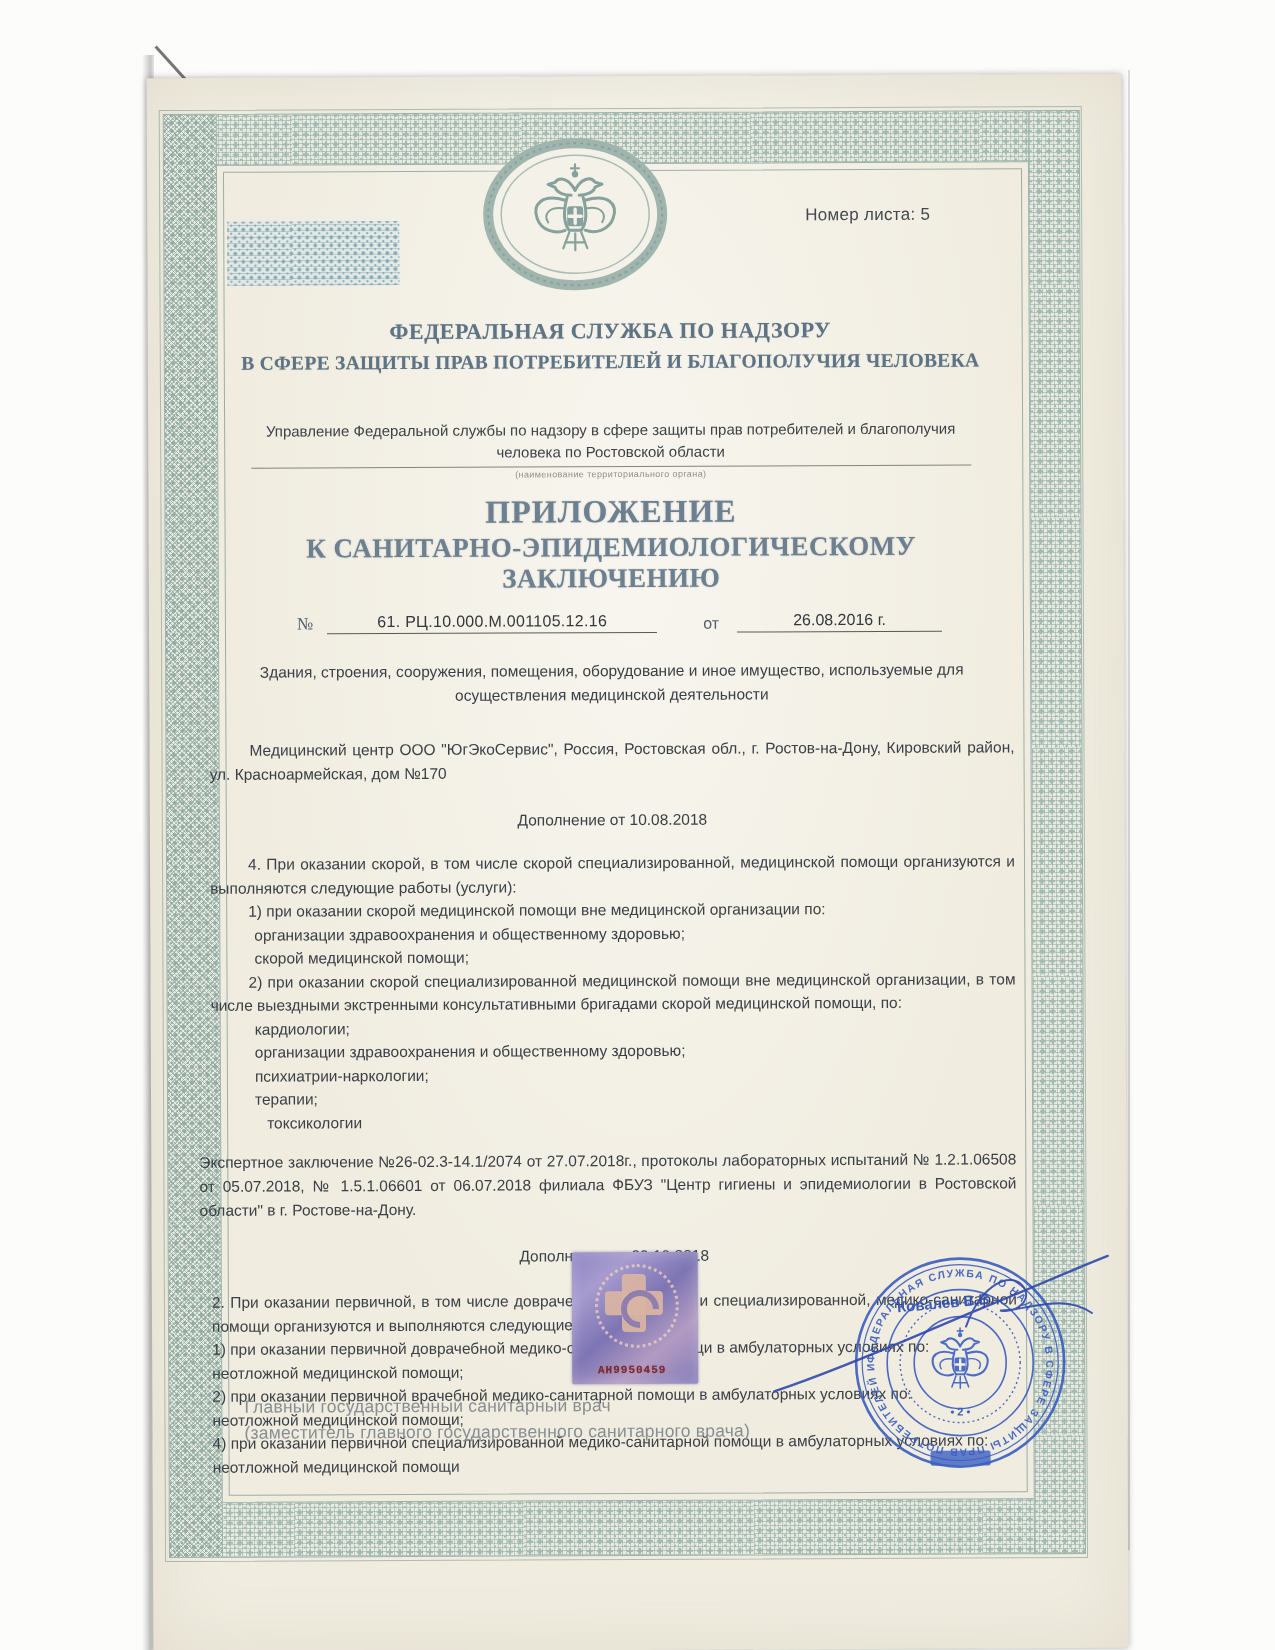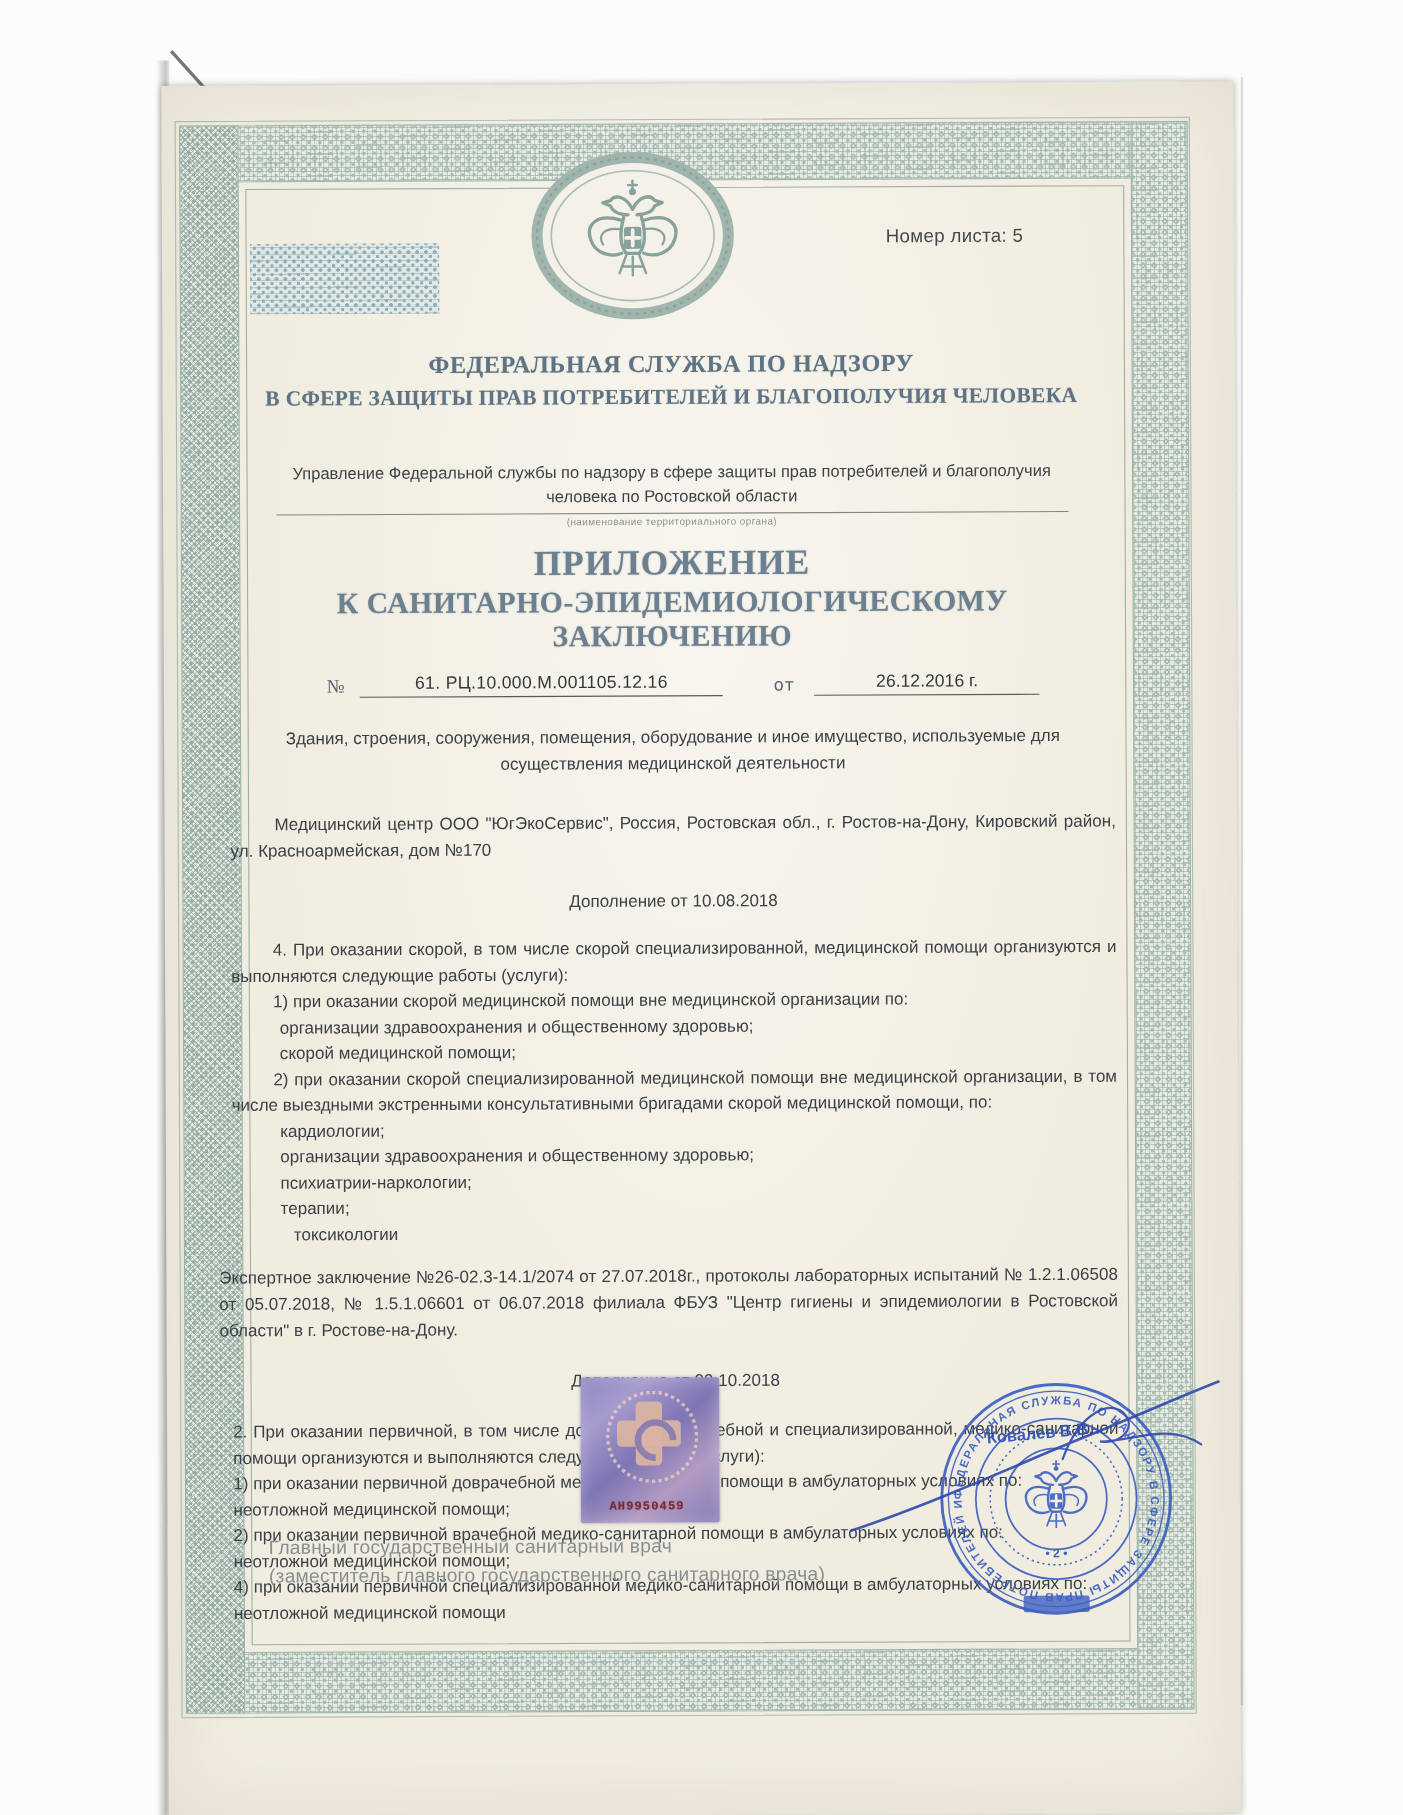--- a/index.html
+++ b/index.html
@@ -74,38 +74,38 @@
   .dept{margin:46px auto 0;width:720px;text-align:center;font-size:15px;line-height:22px;
     color:#3d4247;border-bottom:1px solid #85857d;padding-bottom:3px;}
   .dept-caption{margin-top:2px;text-align:center;font-size:9px;color:#8f9087;letter-spacing:.4px;}
   .title1{margin-top:14px;text-align:center;font-family:"Liberation Serif",serif;
     font-weight:bold;font-size:32px;color:#6d8090;letter-spacing:1px;text-shadow:0 0 1.5px rgba(109,128,144,.55);}
   .title2{margin-top:2px;text-align:center;font-family:"Liberation Serif",serif;
     font-weight:bold;font-size:27px;color:#6d8090;letter-spacing:.5px;text-shadow:0 0 1.5px rgba(109,128,144,.55);}
   .num-row{margin-top:18px;display:flex;align-items:flex-end;font-size:16px;color:#34383d;}
   .num-label{font-family:"Liberation Serif",serif;font-size:17px;color:#55606a;margin-left:88px;}
   .num-value{width:330px;text-align:center;border-bottom:1.5px solid #5a5a55;padding-bottom:2px;margin-left:14px;letter-spacing:.3px;}
-  .ot-label{margin-left:46px;font-family:Liberation Mono, monospace;font-size:16px;color:#55606a;}
+  .ot-label{margin-left:46px;font-family:Liberation Sans, sans-serif;font-size:16px;color:#55606a;}
   .date-value{width:205px;text-align:center;border-bottom:1.5px solid #5a5a55;padding-bottom:2px;margin-left:18px;}
   .subject{margin-top:26px;text-align:center;font-size:15.5px;line-height:24px;color:#3b4046;}
   .org{margin-top:30px;font-size:15.5px;line-height:24px;text-indent:40px;text-align:justify;color:#3b4046;}
   .dop-heading{margin-top:26px;text-align:center;font-size:15.5px;color:#3b4046;}
   .lines{margin-top:22px;font-size:15.5px;line-height:23.5px;color:#3b4046;}
   .lines .bodyline{margin:0;}
   .bodyline.ind{text-indent:38px;}
   .bodyline.just{text-align:justify;}
   .bodyline.sub{padding-left:44px;}
   .bodyline.sub2{padding-left:56px;}
   .expert{margin-top:16px;font-size:15.5px;line-height:24px;text-align:justify;color:#3b4046;margin-left:-12px;}
   .lines2{margin-top:24px;}
 
   
   .signature-block{position:absolute;left:92px;top:1316px;width:560px;z-index:2;
     font-size:17.5px;line-height:26px;color:#878e92;letter-spacing:.2px;}
-  .hologram{position:absolute;left:376px;top:1176px;width:126px;height:132px;z-index:3;border-radius:2px;
+  .hologram{position:absolute;left:420px;top:1176px;width:126px;height:132px;z-index:3;border-radius:2px;
     background:linear-gradient(140deg,#8d86c2 0%,#a79bce 22%,#7d75b4 48%,#b29bc2 72%,#837bb8 100%);
     box-shadow:0 0 3px rgba(80,70,130,.5), inset 0 0 14px rgba(255,255,255,.25);}
   .holo-ring{position:absolute;left:23px;top:12px;width:78px;height:78px;border-radius:50%;
     border:3px dotted rgba(235,205,190,.8);}
   .holo-cross-v{position:absolute;left:50px;top:22px;width:24px;height:58px;background:#d9b3a3;border-radius:4px;opacity:.95;}
   .holo-cross-h{position:absolute;left:33px;top:39px;width:58px;height:24px;background:#d9b3a3;border-radius:4px;opacity:.95;}
   .holo-c{position:absolute;left:49px;top:38px;width:26px;height:26px;border-radius:50%;
     border:6px solid #8f7fae;border-right-color:rgba(0,0,0,0);transform:rotate(45deg);}
   .holo-num{position:absolute;left:0;right:6px;bottom:8px;text-align:center;
     font-family:"Liberation Mono",monospace;font-size:11px;font-weight:bold;color:#7c2a30;
@@ -164,21 +164,21 @@
     <div class="fed-line2">В СФЕРЕ ЗАЩИТЫ ПРАВ ПОТРЕБИТЕЛЕЙ И БЛАГОПОЛУЧИЯ  ЧЕЛОВЕКА</div>
     <div class="dept">Управление Федеральной службы по надзору в сфере защиты прав потребителей и благополучия человека  по Ростовской области</div>
     <div class="dept-caption">(наименование территориального органа)</div>
     <div class="title1">ПРИЛОЖЕНИЕ</div>
     <div class="title2">К САНИТАРНО-ЭПИДЕМИОЛОГИЧЕСКОМУ ЗАКЛЮЧЕНИЮ</div>
 
     <div class="num-row">
       <span class="num-label">№</span>
       <span class="num-value">61. РЦ.10.000.М.001105.12.16</span>
       <span class="ot-label">от</span>
-      <span class="date-value">26.12.2016 г.</span>
+      <span class="date-value">26.08.2016 г.</span>
     </div>
 
     <div class="subject">Здания, строения, сооружения, помещения, оборудование и иное имущество, используемые для осуществления медицинской деятельности</div>
     <div class="org">Медицинский центр ООО "ЮгЭкоСервис", Россия, Ростовская обл., г. Ростов-на-Дону, Кировский район, ул. Красноармейская, дом №170</div>
 
     <div class="dop-heading">Дополнение от 10.08.2018</div>
     <div class="lines">
         <div class="bodyline ind just">4. При оказании скорой, в том числе скорой специализированной, медицинской помощи организуются и выполняются следующие работы (услуги):</div>
         <div class="bodyline ind">1) при оказании скорой медицинской помощи вне медицинской организации по:</div>
         <div class="bodyline sub">организации здравоохранения и общественному здоровью;</div>

